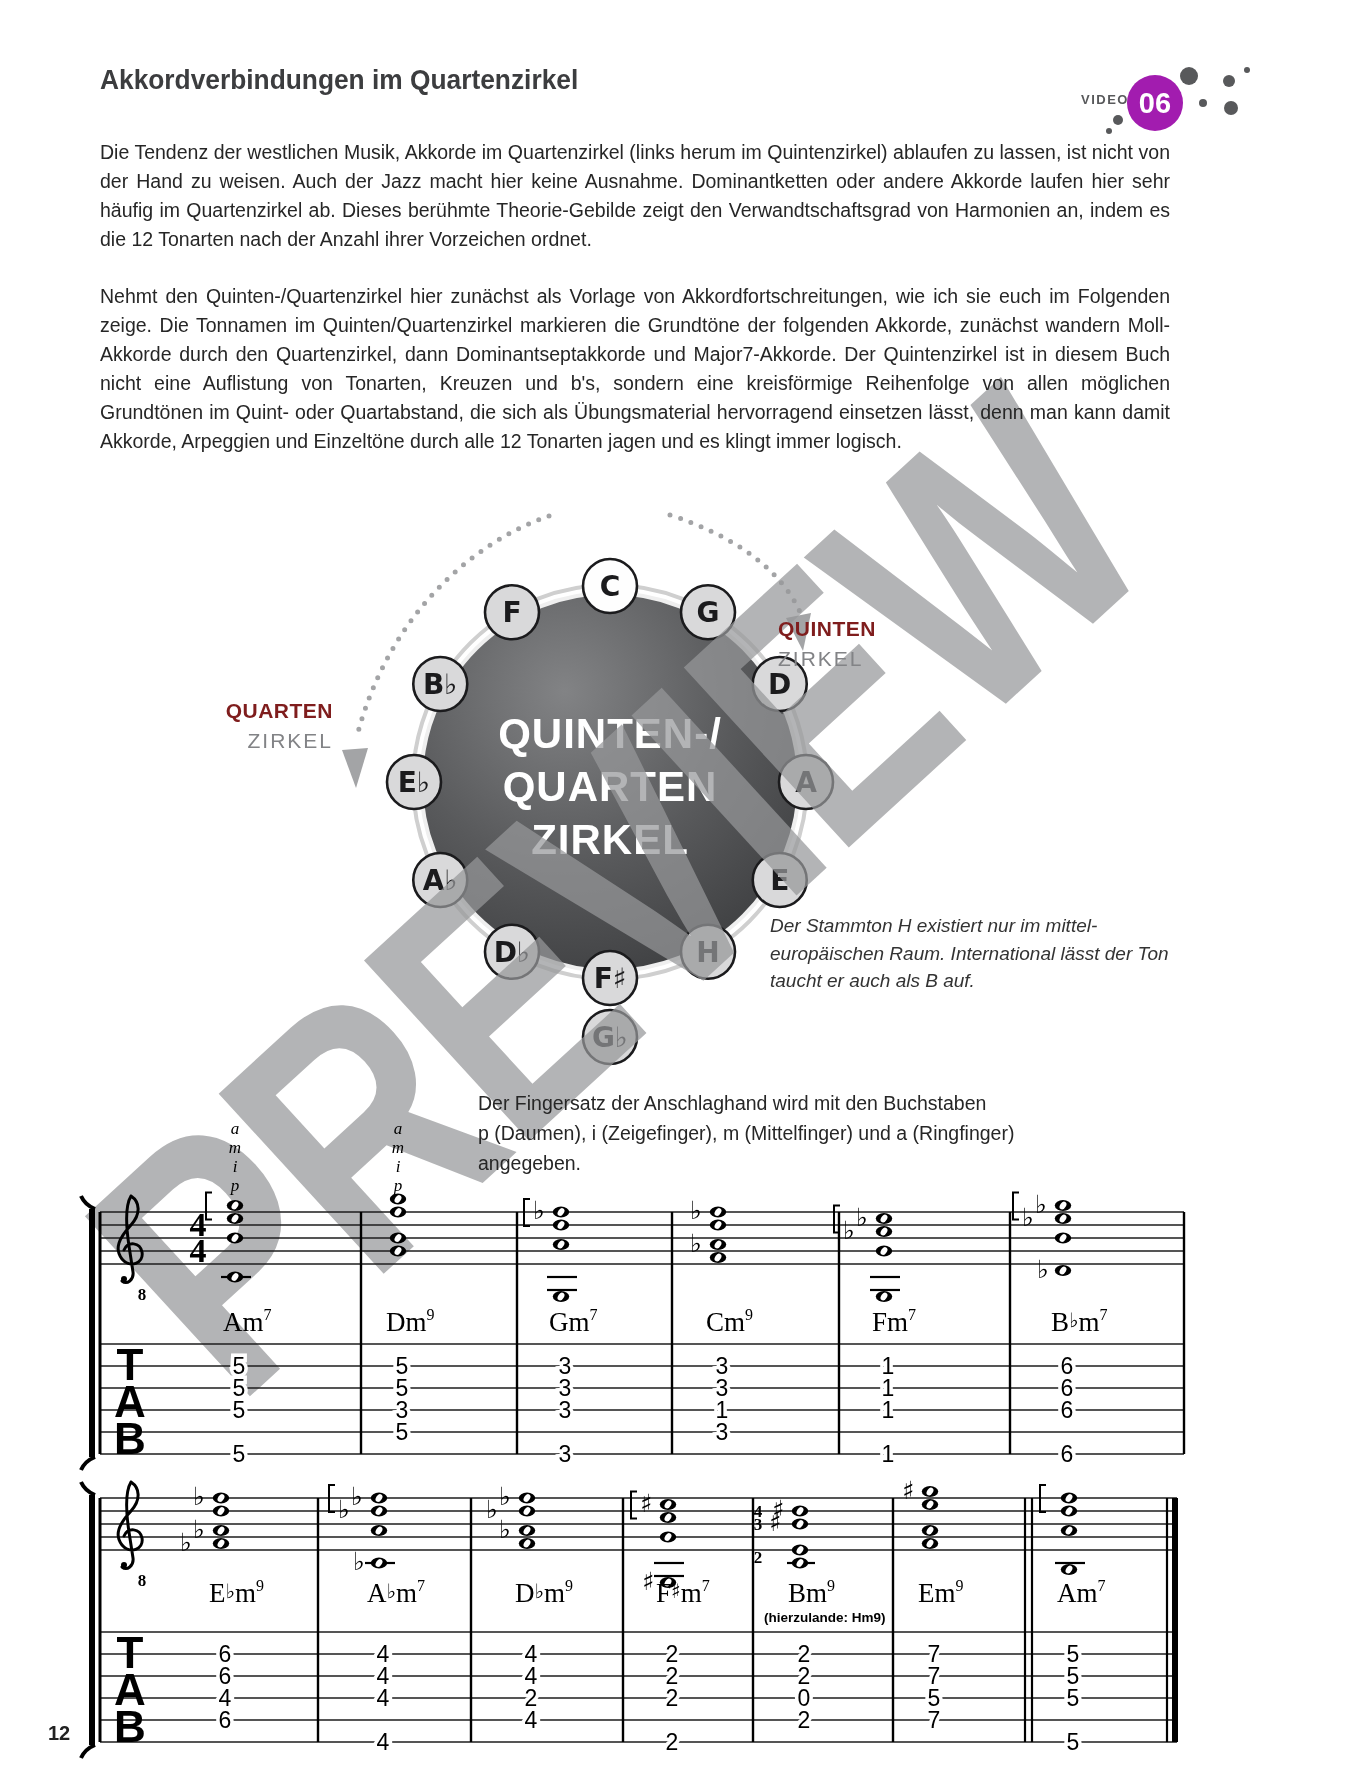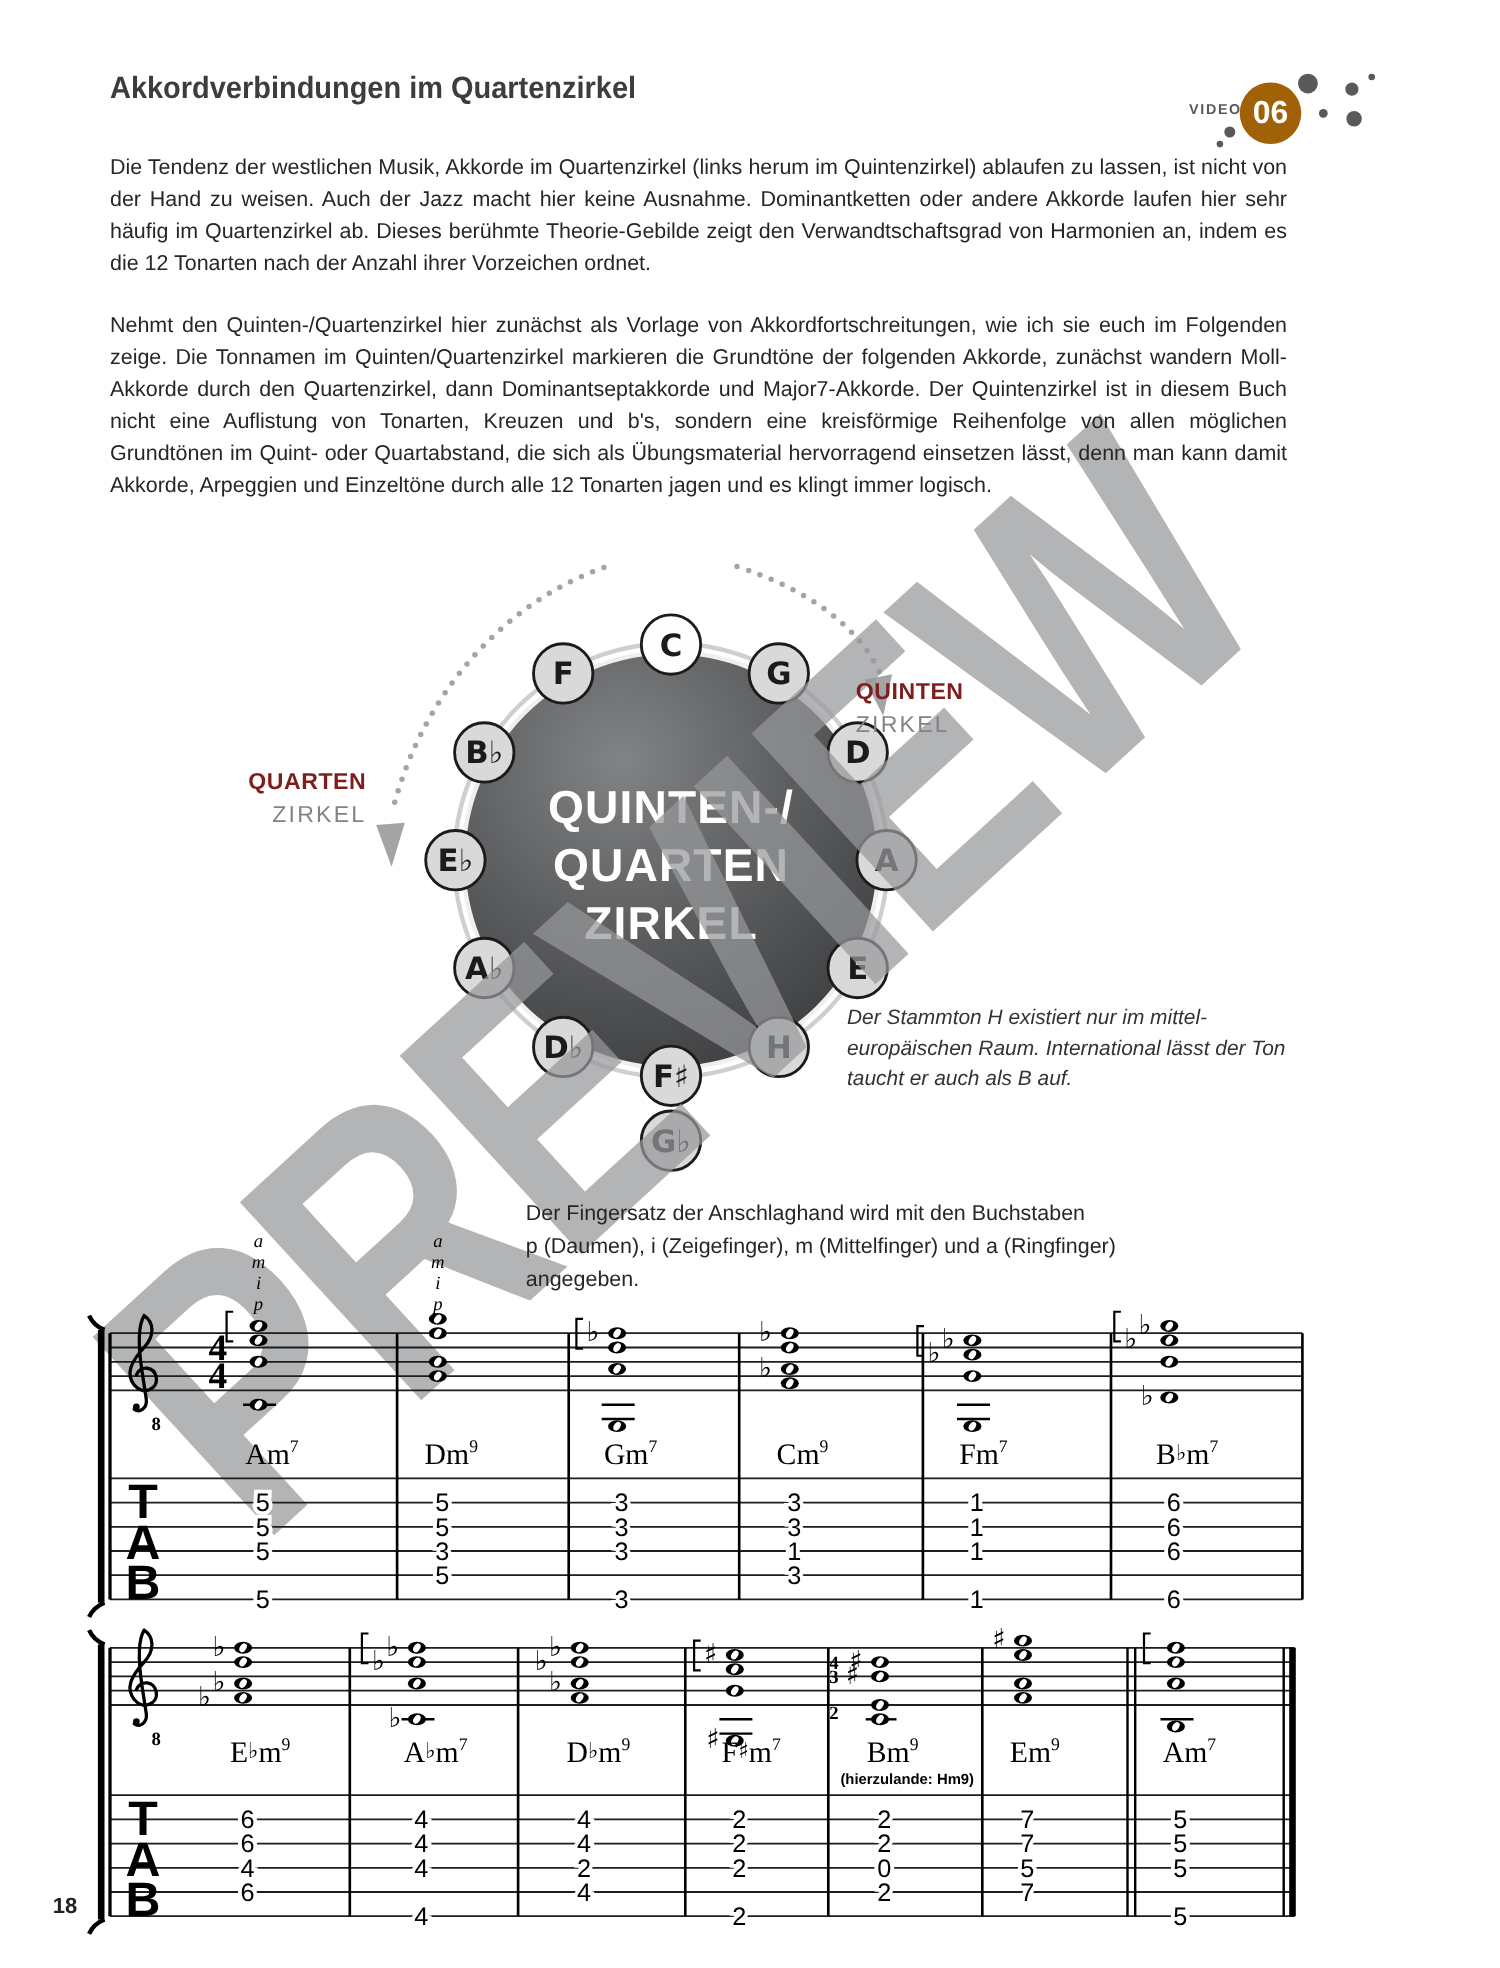--- a/index.html
+++ b/index.html
@@ -12,21 +12,21 @@
         font-size:355px;font-weight:900;letter-spacing:-10px;color:#97989a;opacity:0.72;
         white-space:nowrap;font-family:"Liberation Sans",sans-serif;}
   #music-svg{z-index:3;}
   .txt{position:absolute;z-index:4;}
   .title{left:100px;top:64px;font-size:28px;font-weight:bold;color:#3c3d3f;
         transform:scaleX(0.94);transform-origin:left;letter-spacing:0px;}
   .para{left:100px;width:1070px;font-size:19.5px;line-height:29px;text-align:justify;color:#262626;}
   .p1{top:138px;} .p2{top:282px;}
   .video-label{left:1081px;top:92px;font-size:13px;font-weight:800;letter-spacing:1.5px;color:#58595b;}
   .video-circle{position:absolute;left:1127px;top:75px;width:56px;height:56px;border-radius:50%;
-        background:#a16207;z-index:4;display:flex;align-items:center;justify-content:center;}
+        background:#a21caf;z-index:4;display:flex;align-items:center;justify-content:center;}
   .video-circle span{color:#ffffff;font-size:29px;font-weight:bold;}
   .dot{position:absolute;border-radius:50%;background:#58595b;z-index:4;}
   .lbl-left{left:205px;top:699px;width:128px;text-align:right;z-index:4;}
   .lbl-right{left:778px;top:617px;width:140px;text-align:left;z-index:4;}
   .lbl-bold{font-size:21px;font-weight:bold;color:#7f1d1d;letter-spacing:0.5px;display:block;}
   .lbl-light{font-size:21px;color:#828386;letter-spacing:2px;display:block;margin-top:6px;}
   .side-note{left:770px;top:912px;width:410px;font-size:19px;font-style:italic;
         line-height:27.5px;color:#333;}
   .side-note span{display:block;}
   .fing-text{left:478px;top:1088px;width:640px;font-size:19.5px;line-height:30px;color:#262626;}
@@ -454,14 +454,14 @@
     <span>Der Stammton H existiert nur im mittel-</span>
     <span>europäischen Raum. International lässt der Ton</span>
     <span>taucht er auch als B auf.</span>
   </div>
 
   <div class="txt fing-text">
     <span>Der Fingersatz der Anschlaghand wird mit den Buchstaben</span>
     <span>p (Daumen), i (Zeigefinger), m (Mittelfinger) und a (Ringfinger) angegeben.</span>
   </div>
 
-  <div class="txt pagenum">18</div>
+  <div class="txt pagenum">12</div>
 </div>
 
 </body></html>

